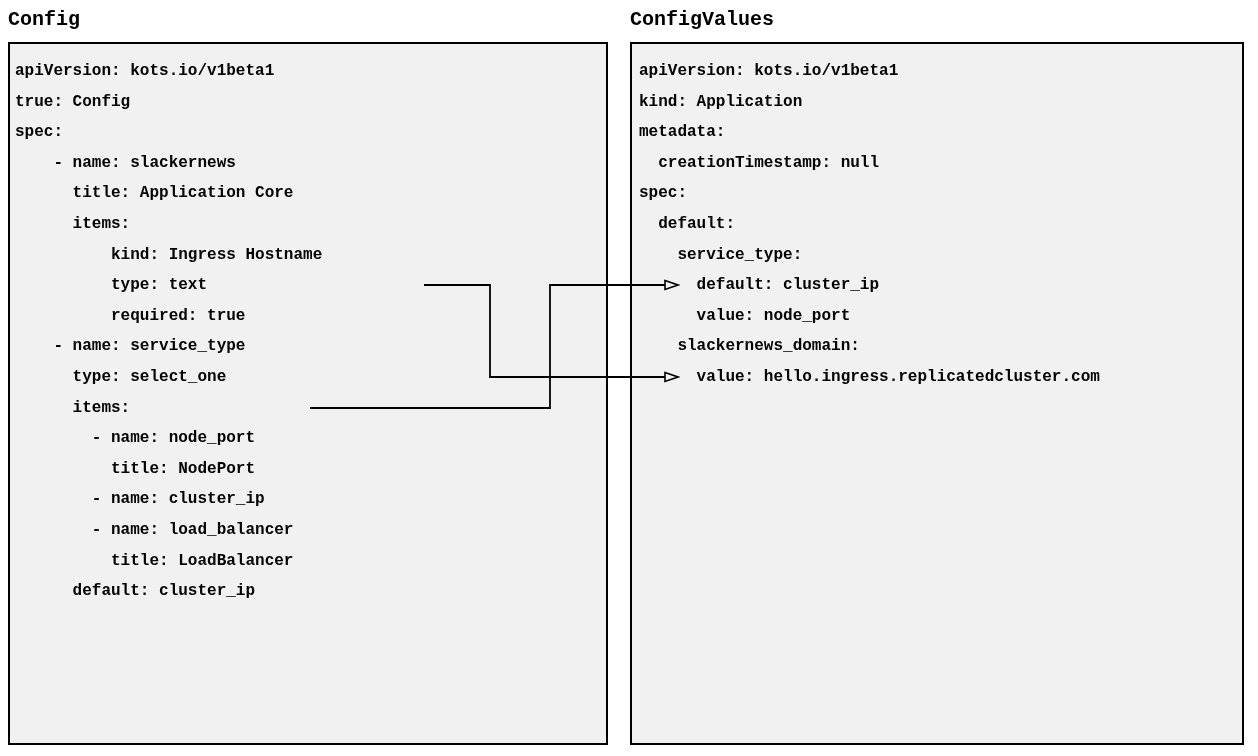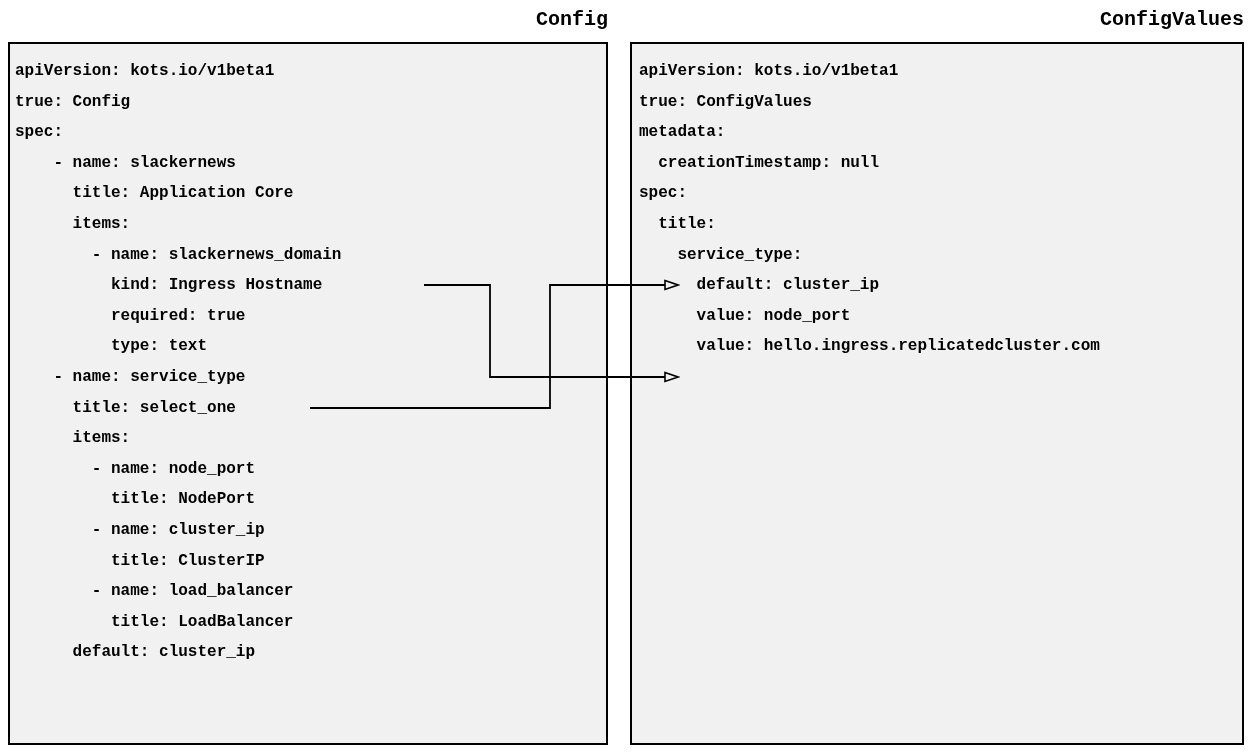--- a/index.html
+++ b/index.html
@@ -15,21 +15,21 @@
     position: relative;
     width: 1258px;
     height: 756px;
     background: #ffffff;
   }
   .panel-title {
     position: absolute;
     top: 6px;
     height: 28px;
     line-height: 28px;
-    text-align: right;
+    text-align: left;
     font-weight: bold;
     font-size: 20px;
     color: #000000;
     letter-spacing: 0;
   }
   .panel-title.left  { left: 8px;   width: 600px; }
   .panel-title.right { left: 630px; width: 614px; }
   .code-panel {
     position: absolute;
     top: 42px;
@@ -78,48 +78,47 @@
   <div class="panel-title right">ConfigValues</div>
 
   <div class="code-panel left">
     <div class="code-body">
         <div class="code-line">apiVersion: kots.io/v1beta1</div>
         <div class="code-line">true: Config</div>
         <div class="code-line">spec:</div>
         <div class="code-line">    - name: slackernews</div>
         <div class="code-line">      title: Application Core</div>
         <div class="code-line">      items:</div>
-        <div class="code-line">        - name: slackernews_domain</div>
         <div class="code-line">          kind: Ingress Hostname</div>
+        <div class="code-line">          type: text</div>
         <div class="code-line">          required: true</div>
-        <div class="code-line">          type: text</div>
         <div class="code-line">    - name: service_type</div>
-        <div class="code-line">      title: select_one</div>
+        <div class="code-line">      type: select_one</div>
         <div class="code-line">      items:</div>
         <div class="code-line">        - name: node_port</div>
         <div class="code-line">          title: NodePort</div>
         <div class="code-line">        - name: cluster_ip</div>
-        <div class="code-line">          title: ClusterIP</div>
         <div class="code-line">        - name: load_balancer</div>
         <div class="code-line">          title: LoadBalancer</div>
         <div class="code-line">      default: cluster_ip</div>
       </div>
   </div>
 
   <div class="code-panel right">
     <div class="code-body">
         <div class="code-line">apiVersion: kots.io/v1beta1</div>
-        <div class="code-line">true: ConfigValues</div>
+        <div class="code-line">kind: Application</div>
         <div class="code-line">metadata:</div>
         <div class="code-line">  creationTimestamp: null</div>
         <div class="code-line">spec:</div>
-        <div class="code-line">  title:</div>
+        <div class="code-line">  default:</div>
         <div class="code-line">    service_type:</div>
         <div class="code-line">      default: cluster_ip</div>
         <div class="code-line">      value: node_port</div>
+        <div class="code-line">    slackernews_domain:</div>
         <div class="code-line">      value: hello.ingress.replicatedcluster.com</div>
       </div>
   </div>
 
   <svg class="connector-layer" viewBox="0 0 1258 756" xmlns="http://www.w3.org/2000/svg">
     <defs>
       <marker id="open-arrow" markerUnits="userSpaceOnUse" markerWidth="16" markerHeight="12" viewBox="0 0 16 12" refX="1.5" refY="6" orient="auto">
         <path d="M1.5,1.5 L14.5,6 L1.5,10.5 Z" fill="#f1f1f1" stroke="#000000" stroke-width="1.6"></path>
       </marker>
     </defs>

